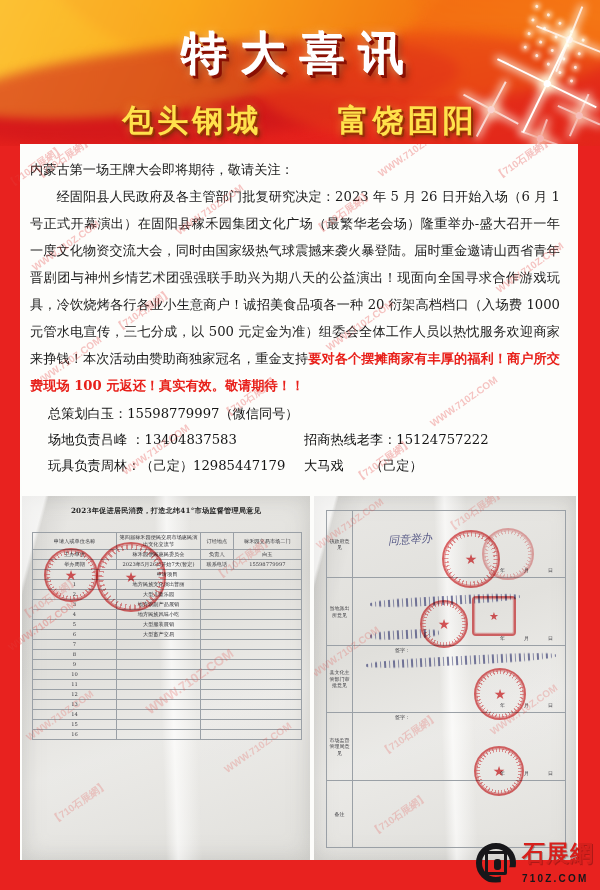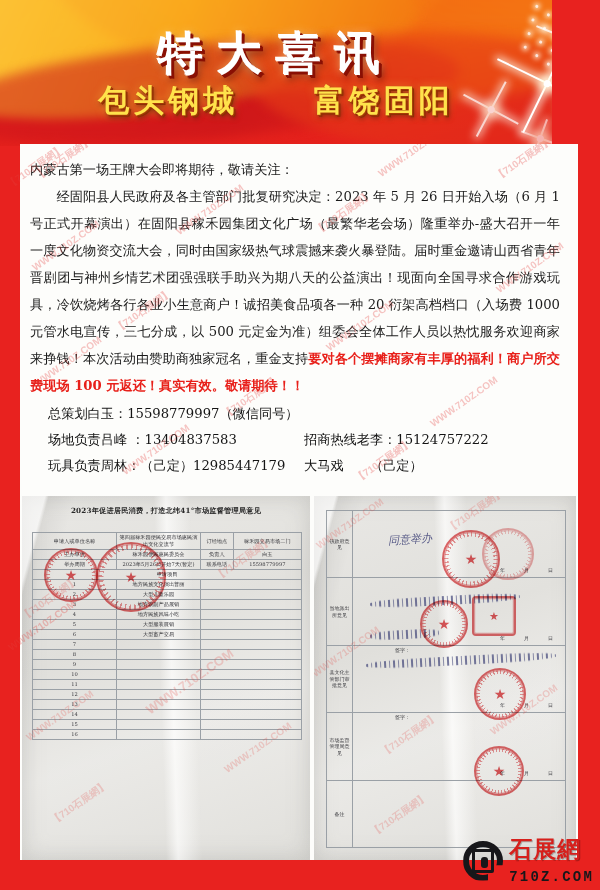--- a/index.html
+++ b/index.html
@@ -11,21 +11,21 @@
   #poster {
     position: relative;
     width: 600px; height: 890px;
     background: #e8221f;
     overflow: hidden;
   }
 
   
   #banner {
     position: absolute; left: 0; top: 0;
-    width: 552px; height: 146px;
+    width: 600px; height: 146px;
     overflow: hidden;
     background: linear-gradient(180deg,
         #f06a12 0%, #f3791a 12%, #ef5d14 26%,
         #e63316 42%, #e2201b 60%, #e5211c 100%);
   }
   .wave {
     position: absolute;
     border-radius: 50%;
     filter: blur(6px);
   }
@@ -94,21 +94,21 @@
     font-weight: bold;
     font-size: 45px;
     letter-spacing: 14px;
     color: #ffffff;
     text-shadow:
        2px 2px 0 #8a1004, 3px 3px 0 #8a1004,
       -1px -1px 0 #fff, 0 0 10px rgba(255,220,140,.8),
        4px 5px 7px rgba(90,10,0,.75);
   }
   #title-sub {
-    position: absolute; left: 0; top: 80px; width: 100%;
+    position: absolute; left: 0; top: 100px; width: 100%;
     text-align: center;
     font-family: "DejaVu Serif", "Liberation Serif", serif;
     font-weight: bold;
     font-size: 31px;
     letter-spacing: 4px;
     color: #ffe24b;
     text-shadow:
       1px 1px 0 #a63a06, 2px 2px 0 #8c2f05,
       2px 3px 5px rgba(70,10,0,.7),
       0 0 8px rgba(255,180,60,.65);
@@ -322,22 +322,22 @@
     background: #17171a; border-radius: 3px;
   }
   #logo .txt { line-height: 1; }
   #logo .cn {
     font-family: "DejaVu Serif", "Liberation Serif", serif;
     font-weight: bold; font-size: 23px; color: #d6201c;
     letter-spacing: 1px;
     text-shadow: 1px 1px 0 rgba(0,0,0,.25);
   }
   #logo .en {
-    font-family: Liberation Mono, monospace;
-    font-weight: bold; font-size: 14px; color: #17171a;
+    font-family: Liberation Sans, sans-serif;
+    font-weight: bold; font-size: 10px; color: #17171a;
     letter-spacing: 2.2px; margin-top: 10px;
   }
 </style>
 </head>
 <body>
 
 <div id="poster">
 
   <div id="banner">
     <div class="wave wave1"></div>

